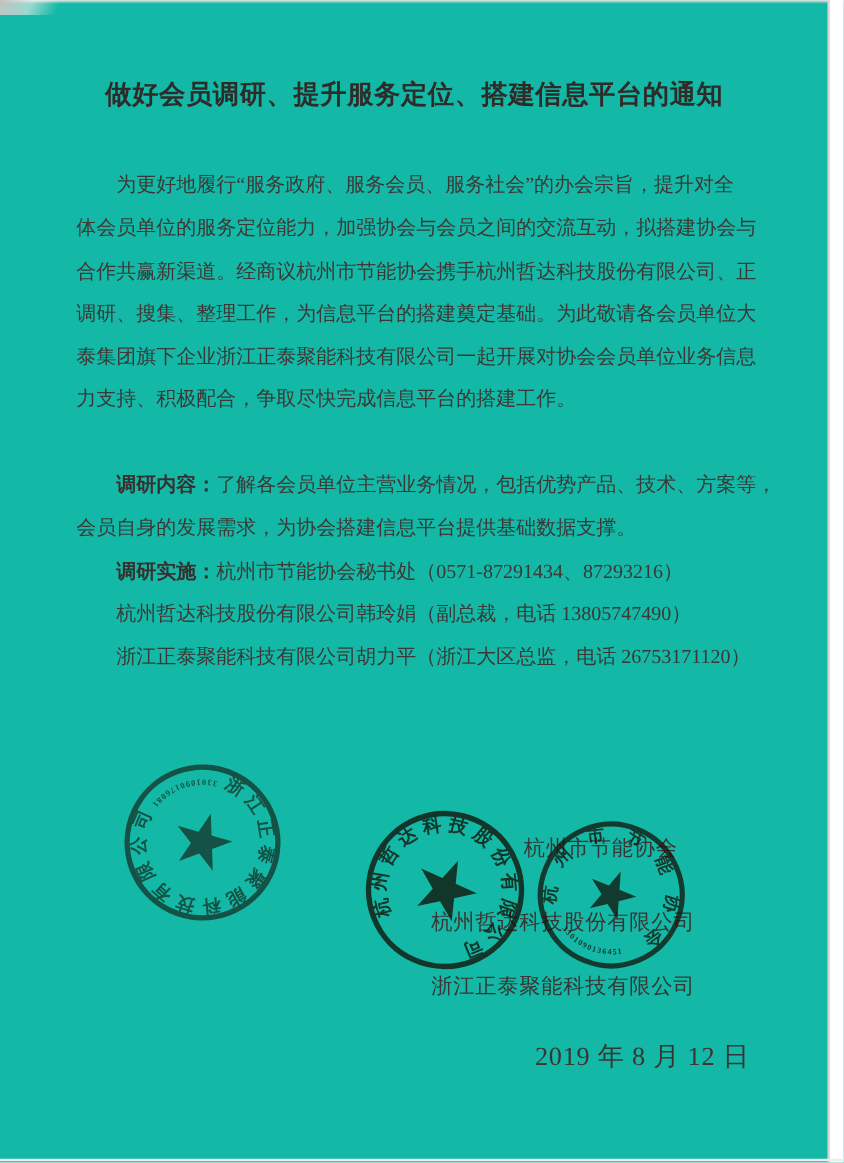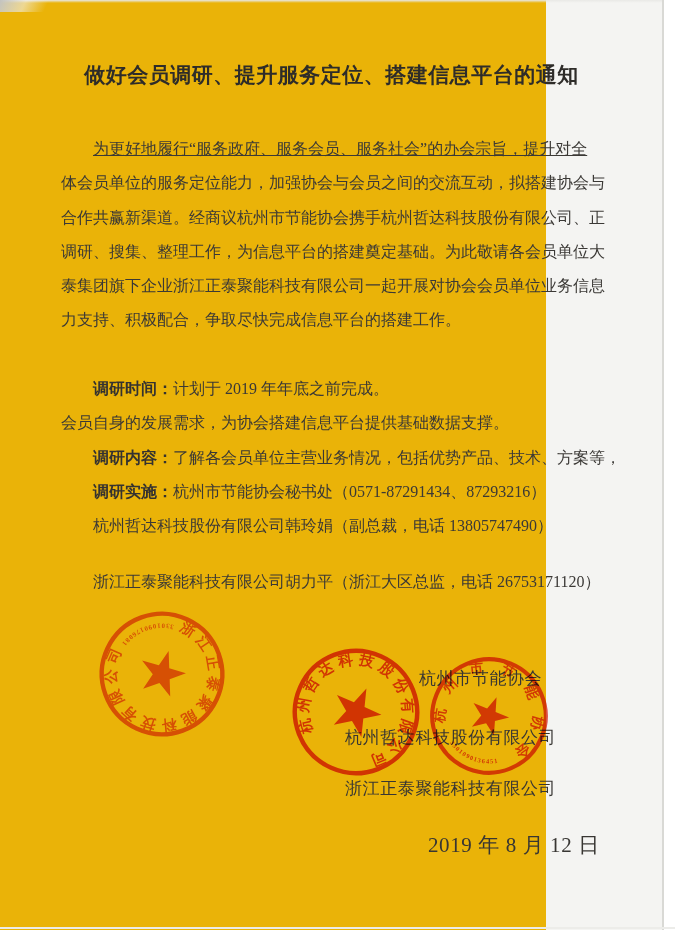--- a/index.html
+++ b/index.html
@@ -3,43 +3,43 @@
 <meta charset="utf-8">
 <style>
   html,body{margin:0;padding:0;}
   body{
     width:675px;height:930px;
     background:#f4f4f2;
     font-family:"Liberation Serif","DejaVu Serif",serif;
     overflow:hidden;position:relative;
   }
   .page{
-    position:absolute;left:0;top:0;width:546px;height:930px;
-    background:#eab308;
+    position:absolute;left:0;top:0;width:675px;height:930px;
+    background:#14b8a6;
   }
   
   .edge-right{position:absolute;left:662px;top:0;width:2px;height:930px;background:#d9d9d5;}
   .edge-right-bright{position:absolute;left:664px;top:0;width:11px;height:930px;background:#ffffff;}
   .edge-bottom{position:absolute;left:0;top:927px;width:675px;height:2px;background:#ececeа;background:#ecece9;}
   .corner-tl{position:absolute;left:0;top:0;width:60px;height:12px;
     background:linear-gradient(115deg,#c3c3bf 0%,rgba(240,240,238,.6) 40%,rgba(252,252,250,0) 75%);}
   .edge-top{position:absolute;left:0;top:0;width:675px;height:3px;background:linear-gradient(#e9e9e6,rgba(252,252,250,0));}
 
   .title{
     position:absolute;left:0;top:61px;width:663px;margin:0;
     text-align:center;
     font-size:21px;font-weight:bold;letter-spacing:.5px;
     color:#2e2c29;
   }
   .paragraph{
     position:absolute;left:61px;top:132px;width:600px;
     font-size:16px;line-height:34.3px;color:#3b3936;letter-spacing:0;
   }
   .body-line{white-space:nowrap;}
-  .body-line.indent{padding-left:32px;text-decoration:underline;}
+  .body-line.indent{padding-left:32px;}
   .details{
     position:absolute;left:61px;top:372px;width:600px;
     font-size:16px;line-height:34.3px;color:#3b3936;
   }
   .detail-line{white-space:nowrap;}
   .detail-line.indent{padding-left:32px;}
   .detail-line b{font-weight:bold;color:#343230;}
   .details .detail-line:nth-child(6){margin-top:22px;}
   .details .detail-line:nth-child(7){margin-top:2px;}
 
@@ -70,23 +70,22 @@
   <div class="paragraph" id="paragraph">
       <div class="body-line indent">为更好地履行“服务政府、服务会员、服务社会”的办会宗旨，提升对全</div>
       <div class="body-line">体会员单位的服务定位能力，加强协会与会员之间的交流互动，拟搭建协会与</div>
       <div class="body-line">合作共赢新渠道。经商议杭州市节能协会携手杭州哲达科技股份有限公司、正</div>
       <div class="body-line">调研、搜集、整理工作，为信息平台的搭建奠定基础。为此敬请各会员单位大</div>
       <div class="body-line">泰集团旗下企业浙江正泰聚能科技有限公司一起开展对协会会员单位业务信息</div>
       <div class="body-line">力支持、积极配合，争取尽快完成信息平台的搭建工作。</div>
     </div>
 
   <div class="details" id="details">
-      <div class="detail-line indent"><b>调研时间：</b>计划于 2019 年年底之前完成。</div>
+      <div class="detail-line indent"><b>调研内容：</b>了解各会员单位主营业务情况，包括优势产品、技术、方案等，</div>
       <div class="detail-line">会员自身的发展需求，为协会搭建信息平台提供基础数据支撑。</div>
-      <div class="detail-line indent"><b>调研内容：</b>了解各会员单位主营业务情况，包括优势产品、技术、方案等，</div>
       <div class="detail-line indent"><b>调研实施：</b>杭州市节能协会秘书处（0571-87291434、87293216）</div>
       <div class="detail-line indent">杭州哲达科技股份有限公司韩玲娟（副总裁，电话 13805747490）</div>
       <div class="detail-line indent">浙江正泰聚能科技有限公司胡力平（浙江大区总监，电话 26753171120）</div>
     </div>
 
   <div class="sig sig1">杭州市节能协会</div>
   <div class="sig sig2">杭州哲达科技股份有限公司</div>
   <div class="sig sig3">浙江正泰聚能科技有限公司</div>
   <div class="sig sig-date">2019 年 8 月 12 日</div>
 

